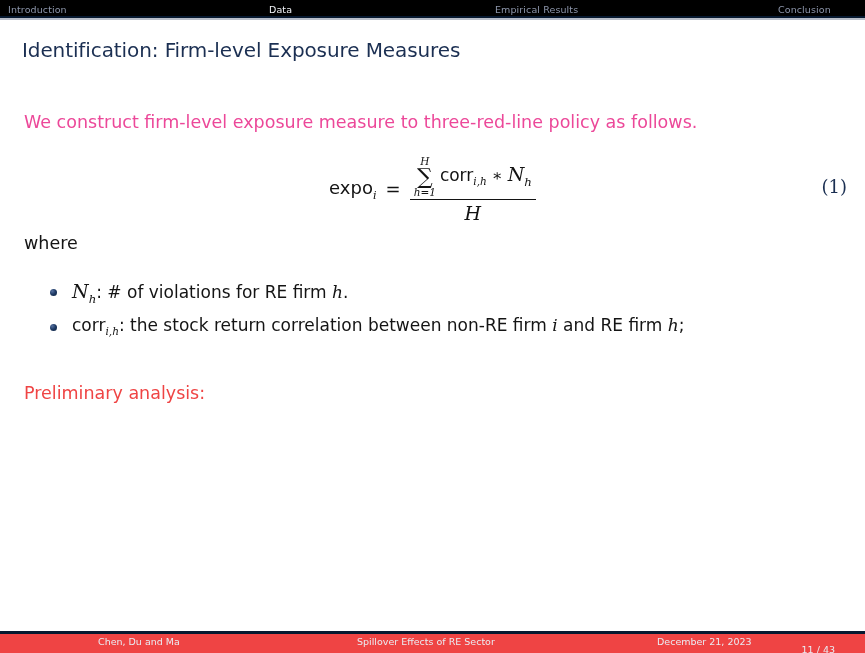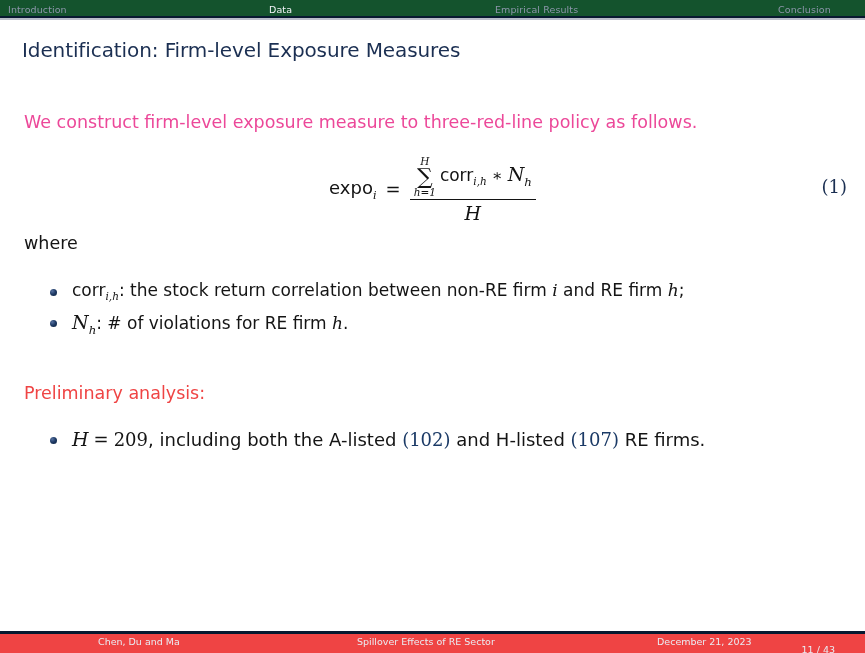--- a/index.html
+++ b/index.html
@@ -15,21 +15,21 @@
     font-family: "DejaVu Sans", sans-serif;
     color: #1a1a1a;
   }
 
   
   .navbar {
     position: absolute;
     top: 0; left: 0;
     width: 865px;
     height: 18px;
-    background: #14532d;
+    background: #000000;
     display: flex;
     align-items: center;
     box-sizing: border-box;
   }
   .navbar::after {
     content: "";
     position: absolute;
     left: 0; bottom: 0;
     width: 100%;
     height: 2px;
@@ -297,35 +297,31 @@
       </span>
     </span>
   </div>
   <div class="eq-number">(1)</div>
 
   <div class="para-where">where</div>
 
   <ul class="bullets list-one">
     <li>
       <span class="bullet-dot"></span>
-      <span class="mathrm-sans"><span>corr</span><sub class="small">i,h</sub></span><span>: the stock return correlation between non-RE firm </span><span class="serif-it">i</span><span> and RE firm </span><span class="serif-it">h</span><span>;</span>
+      <span class="serif-it" style="font-size:19px;"><span>N</span><sub class="small">h</sub></span><span>: # of violations for RE firm </span><span class="serif-it">h</span><span>.</span>
     </li>
     <li>
       <span class="bullet-dot"></span>
-      <span class="serif-it" style="font-size:19px;"><span>N</span><sub class="small">h</sub></span><span>: # of violations for RE firm </span><span class="serif-it">h</span><span>.</span>
+      <span class="mathrm-sans"><span>corr</span><sub class="small">i,h</sub></span><span>: the stock return correlation between non-RE firm </span><span class="serif-it">i</span><span> and RE firm </span><span class="serif-it">h</span><span>;</span>
     </li>
   </ul>
 
   <div class="para-prelim">Preliminary analysis:</div>
 
   <ul class="bullets list-two">
-    <li>
-      <span class="bullet-dot"></span>
-      <span class="serif-it" style="font-size:19px;">H</span><span class="serif-up" style="margin:0 5px;">=</span><span class="serif-up">209</span><span>, including both the A-listed </span><span class="serif-up link-blue">(102)</span><span> and H-listed </span><span class="serif-up link-blue">(107)</span><span> RE firms.</span>
-    </li>
   </ul>
 
 </div>
 
 <div class="footer">
   <span class="footer-item foot-pos-1">Chen, Du and Ma</span>
   <span class="footer-item foot-pos-2">Spillover Effects of RE Sector</span>
   <span class="footer-item foot-pos-3">December 21, 2023</span>
   <span class="footer-item foot-pos-4">11 / 43</span>
 </div>

